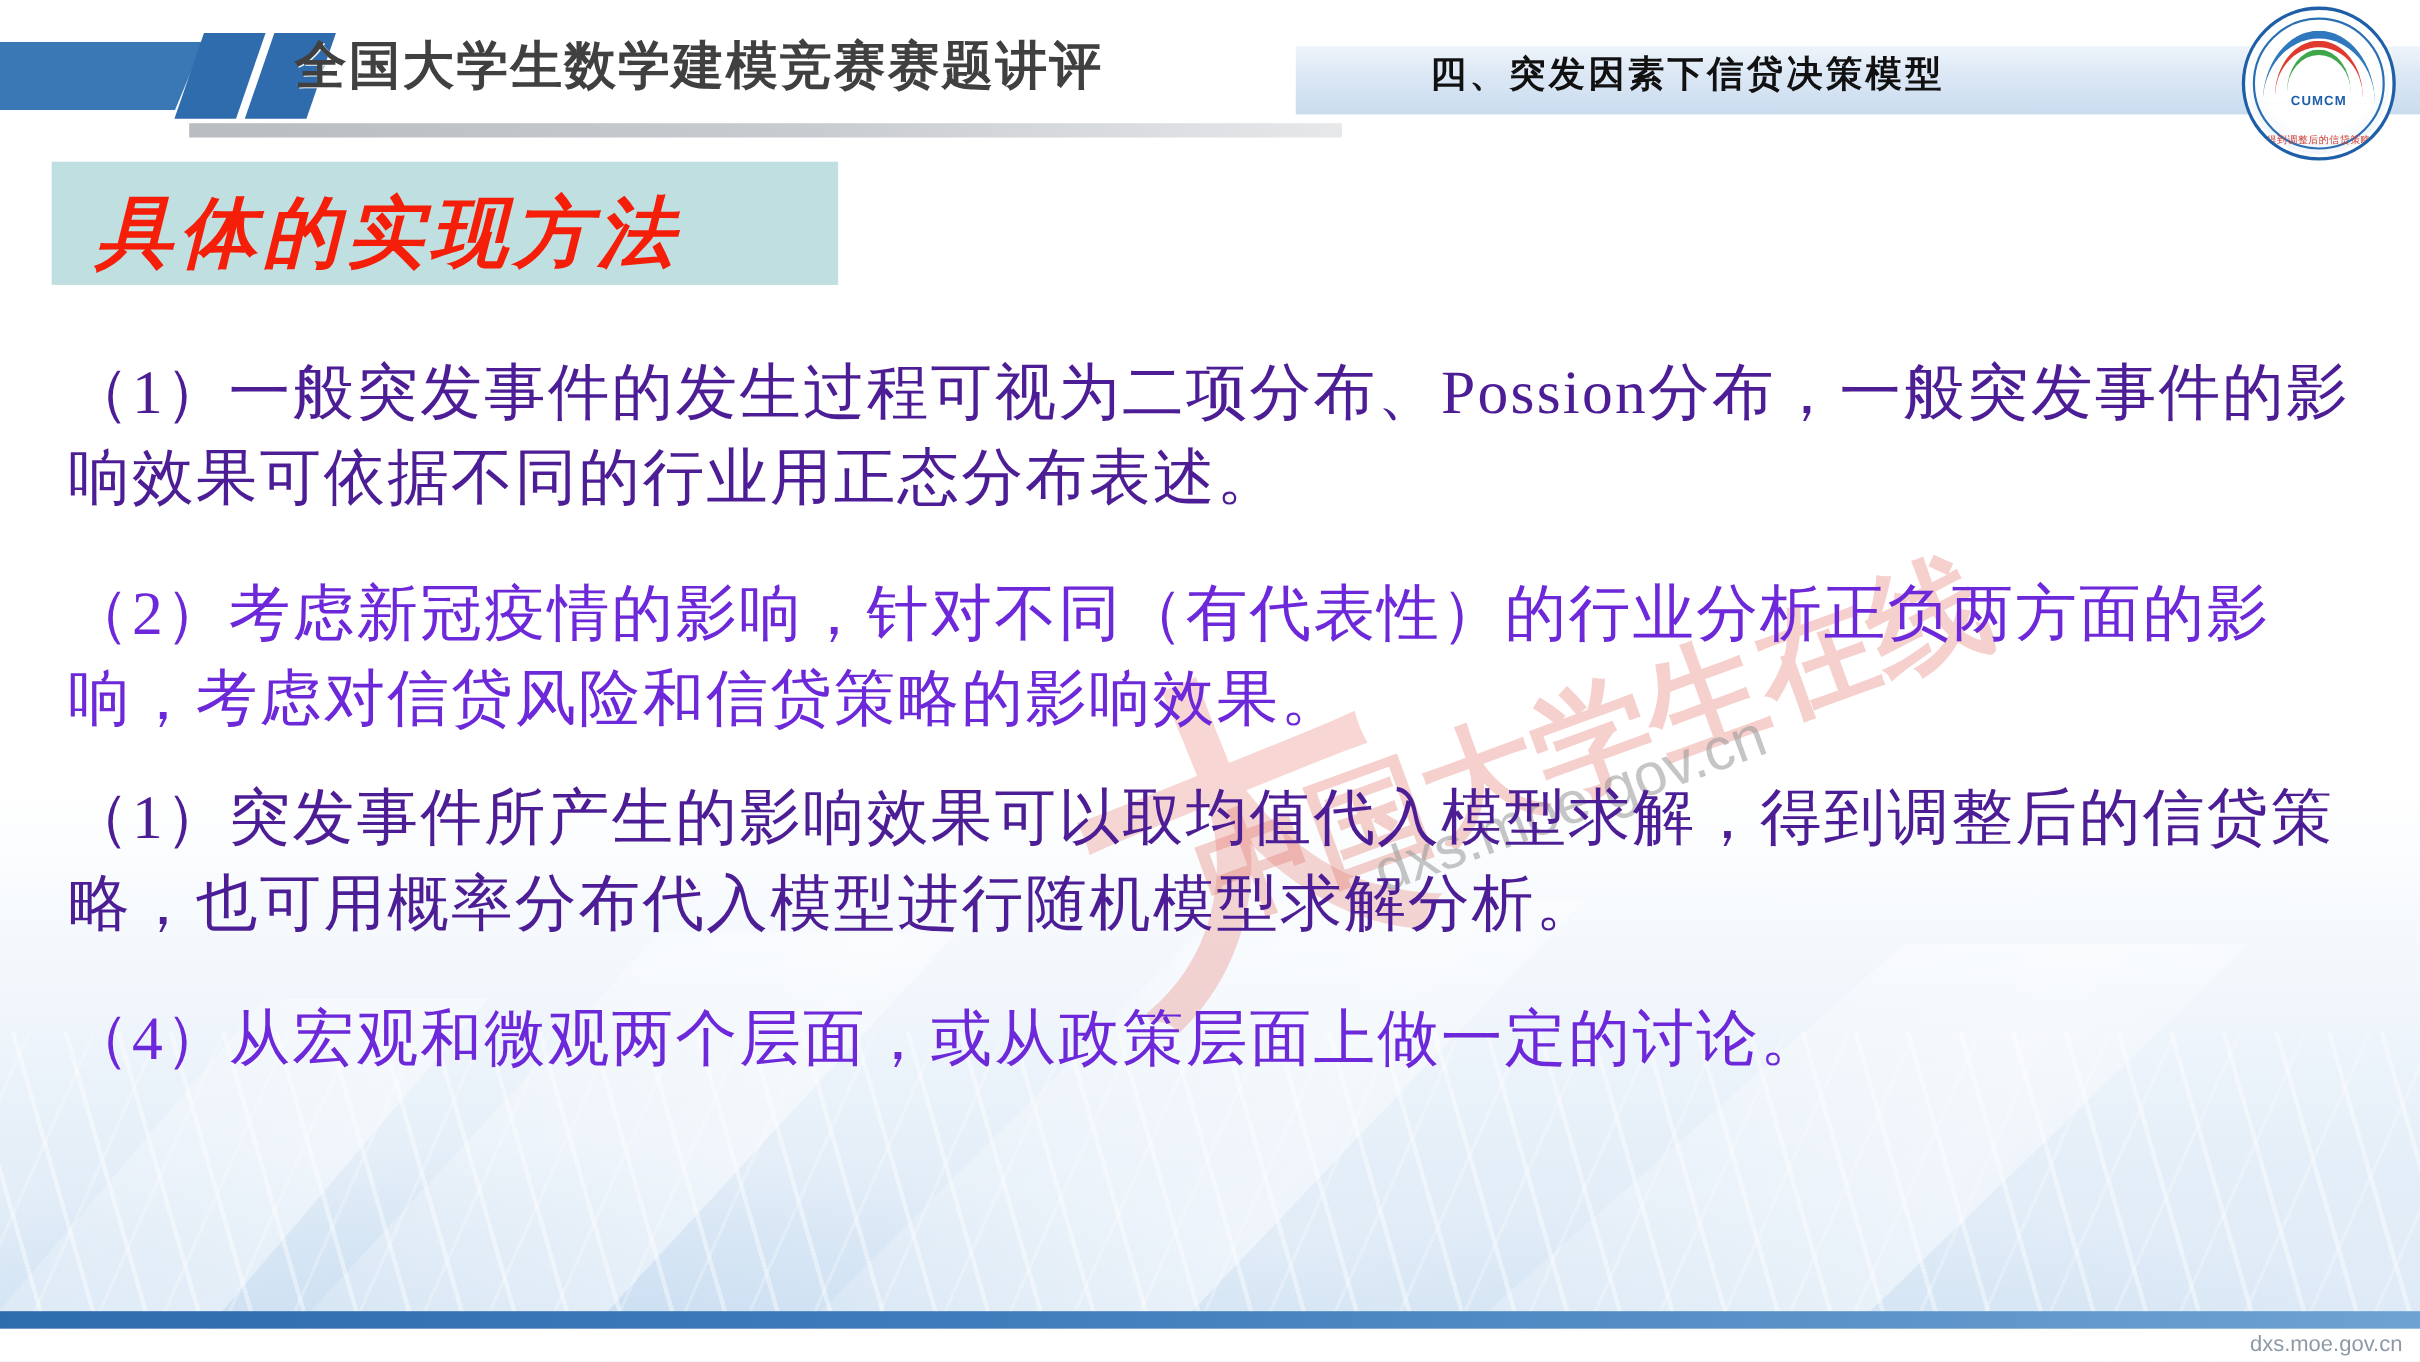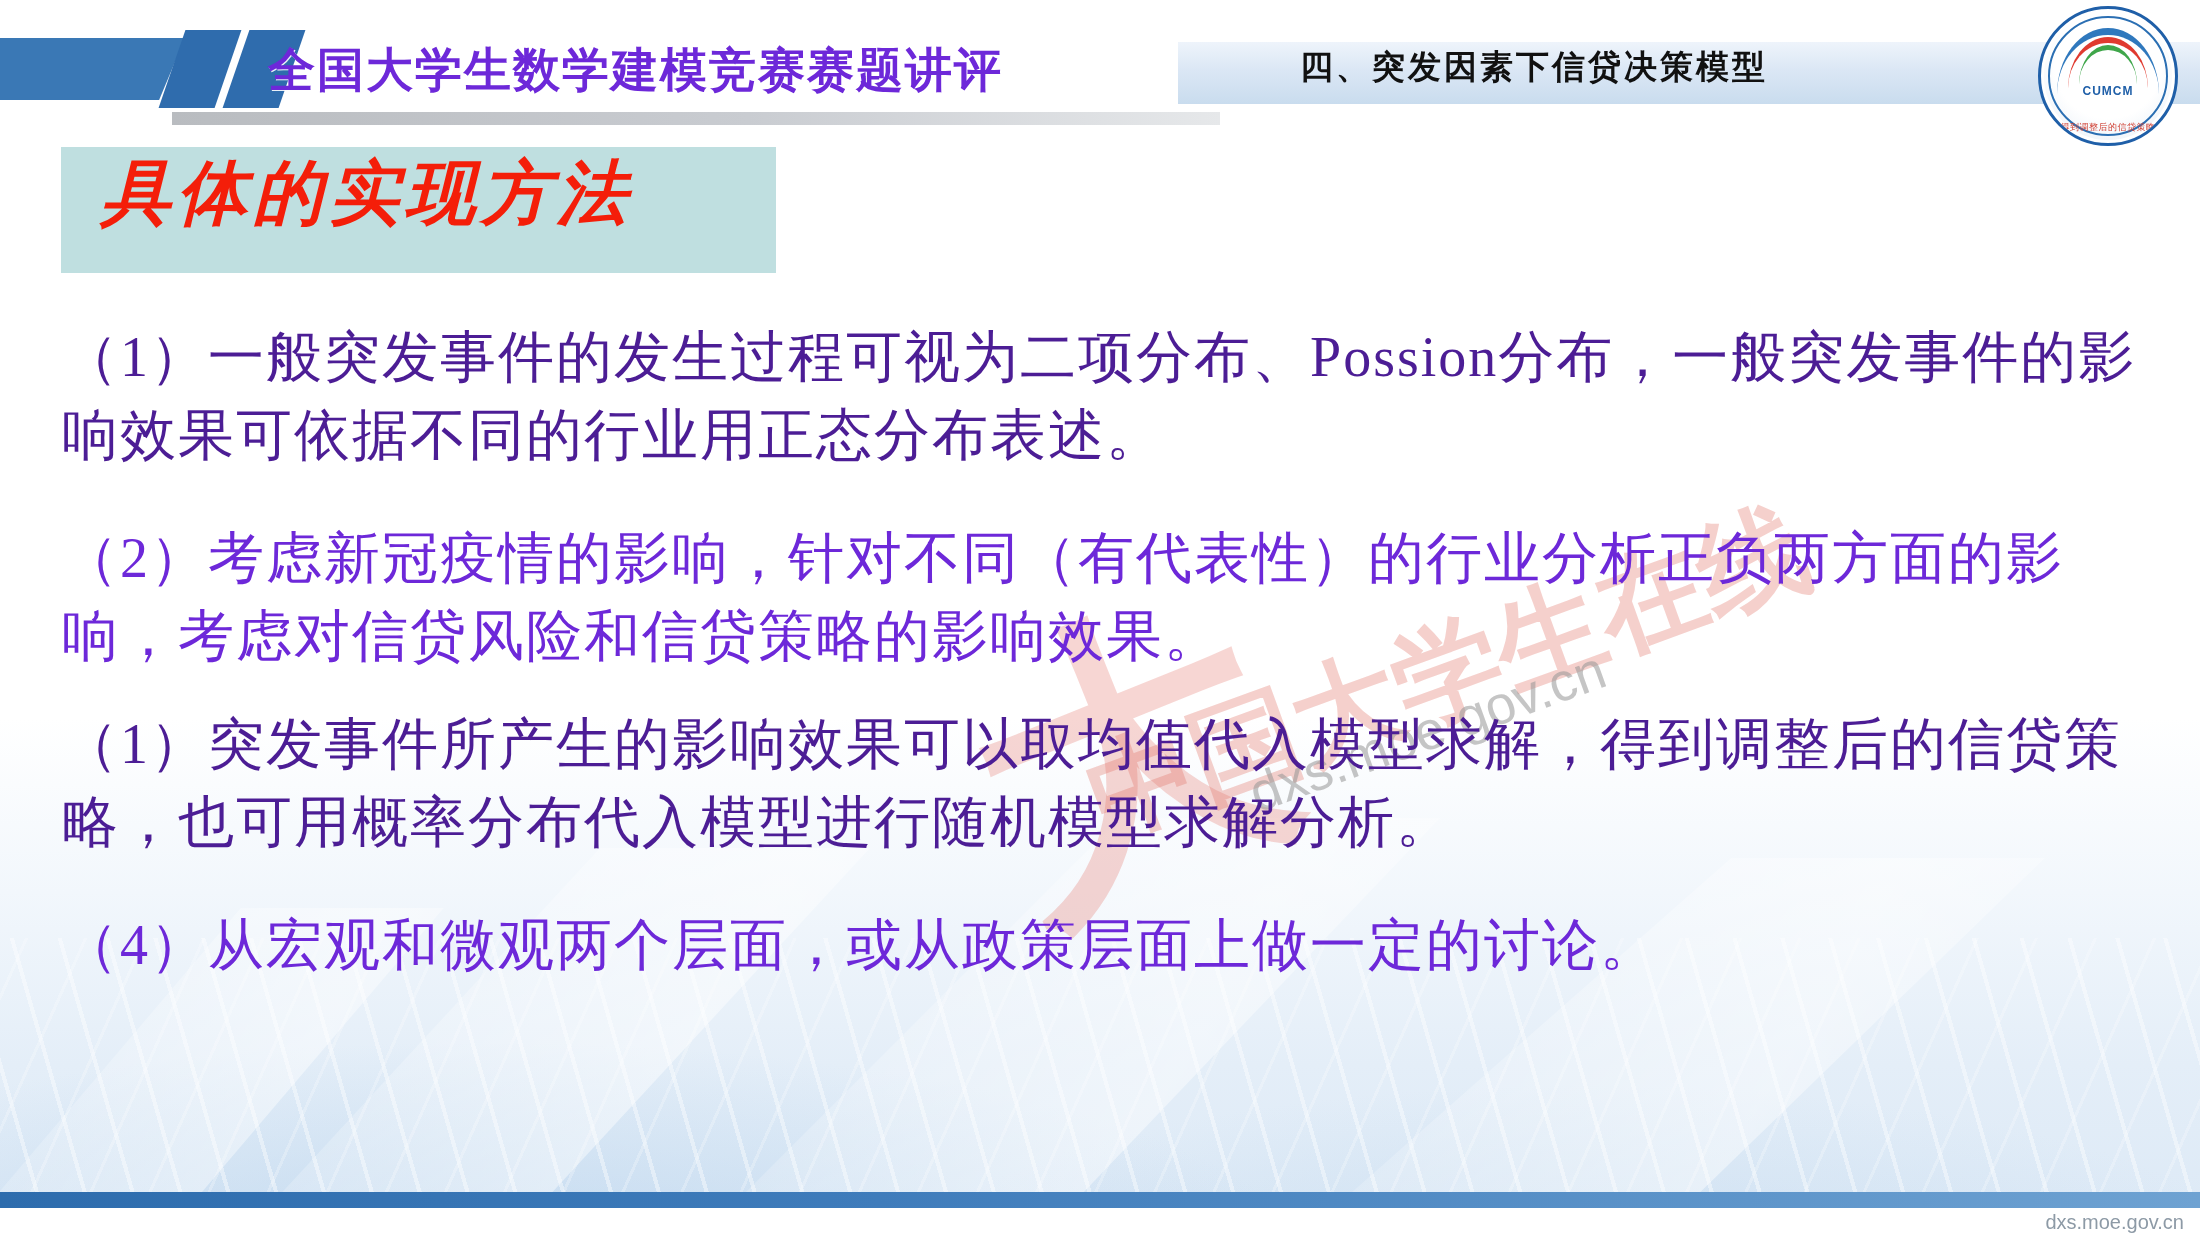--- a/index.html
+++ b/index.html
@@ -62,24 +62,24 @@
   }
   .hdr-slash{
     position:absolute; top:30px;
     width:56px; height:78px;
     background:#2f6cad;
     transform:skewX(-19deg);
   }
   .hdr-slash.s1{left:172px;}
   .hdr-slash.s2{left:236px;}
   .hdr-title{
-    position:absolute; left:268px; top:39px;
+    position:absolute; left:268px; top:28px;
     font-family:"Liberation Serif","DejaVu Serif",serif;
     font-size:47px; font-weight:bold; letter-spacing:2px;
-    color:#6d28d9;
+    color:#404040;
     text-shadow:1px 1px 0 rgba(255,255,255,.9);
     white-space:nowrap;
   }
   .hdr-right-bg{
     position:absolute; left:1178px; top:42px; right:0; height:62px;
     background:linear-gradient(180deg,#eef4fb 0%,#dbe7f5 45%,#c9dcee 100%);
   }
   .hdr-right{
     position:absolute; left:1300px; top:45px;
     font-family:"Liberation Sans","DejaVu Sans",sans-serif;
@@ -131,24 +131,24 @@
     position:absolute; left:0; right:0; bottom:9px;
     text-align:center;
     font-family:"Liberation Sans","DejaVu Sans",sans-serif;
     font-size:9px; letter-spacing:.5px;
     color:#cf3b2e;
     white-space:nowrap;
   }
 
   
   .title-box{
-    position:absolute; left:61px; top:147px;
-    width:715px; height:126px;
+    position:absolute; left:47px; top:147px;
+    width:715px; height:112px;
     background:#bfdfe0;
-    display:flex; align-items:flex-start;
+    display:flex; align-items:flex-end;
   }
   .title-text{
     margin-left:40px;
     font-family:"Liberation Serif","DejaVu Serif",serif;
     font-size:70px; font-weight:bold; letter-spacing:6px;
     color:#f41e09;
     font-style:italic;
     white-space:nowrap;
   }
 

